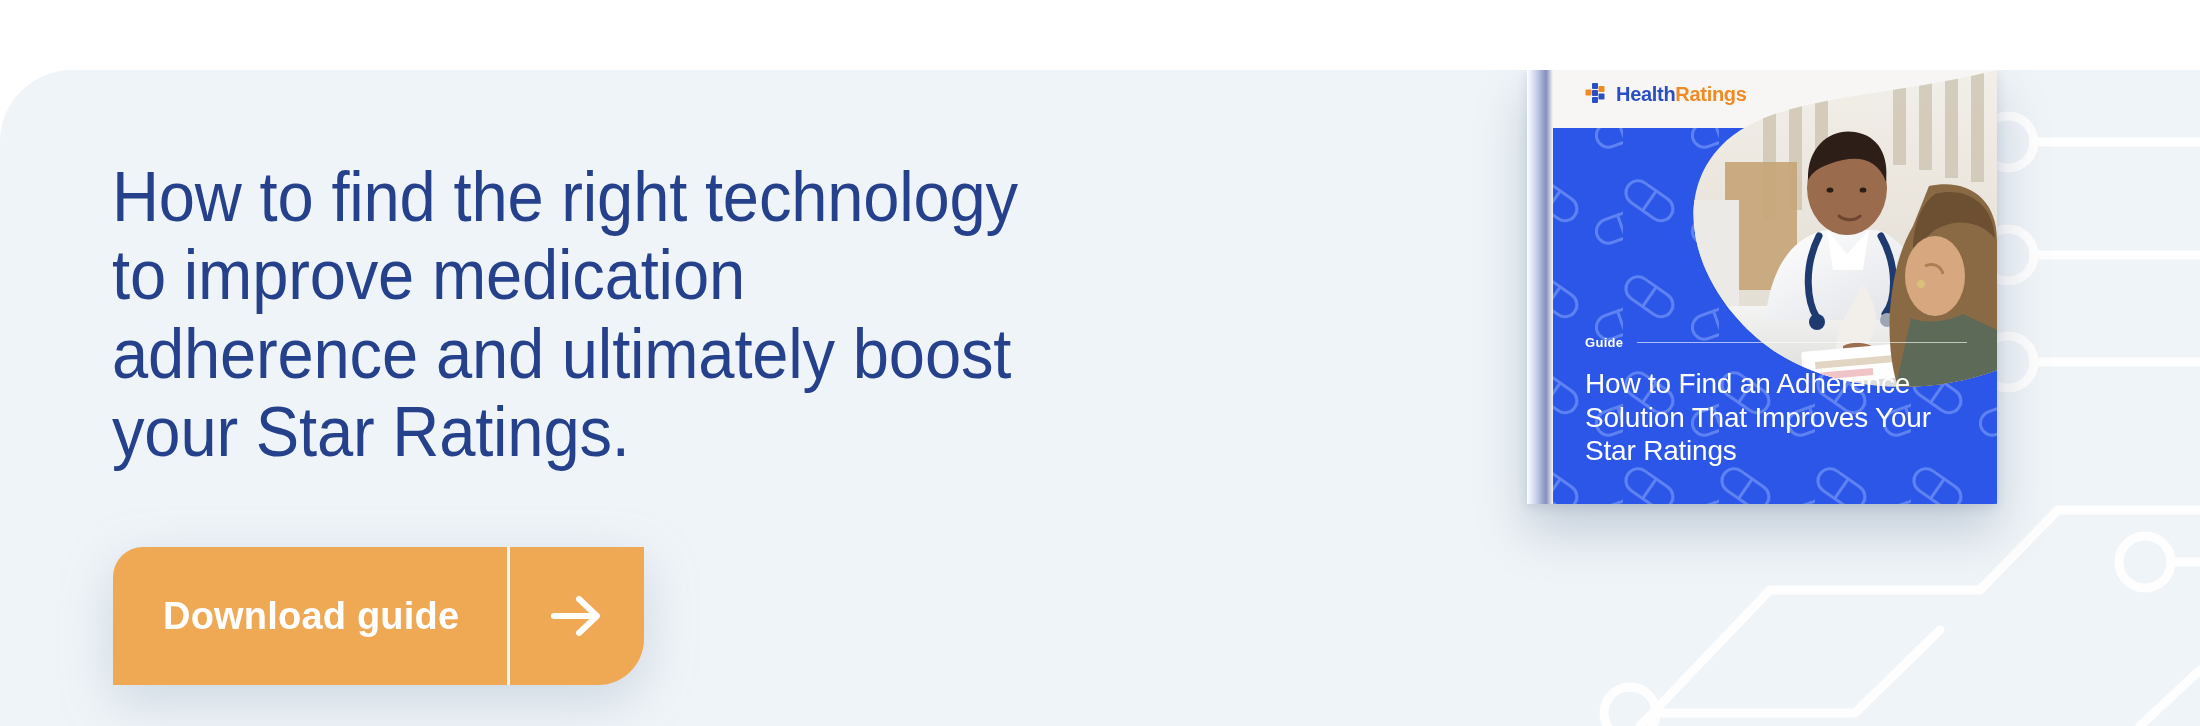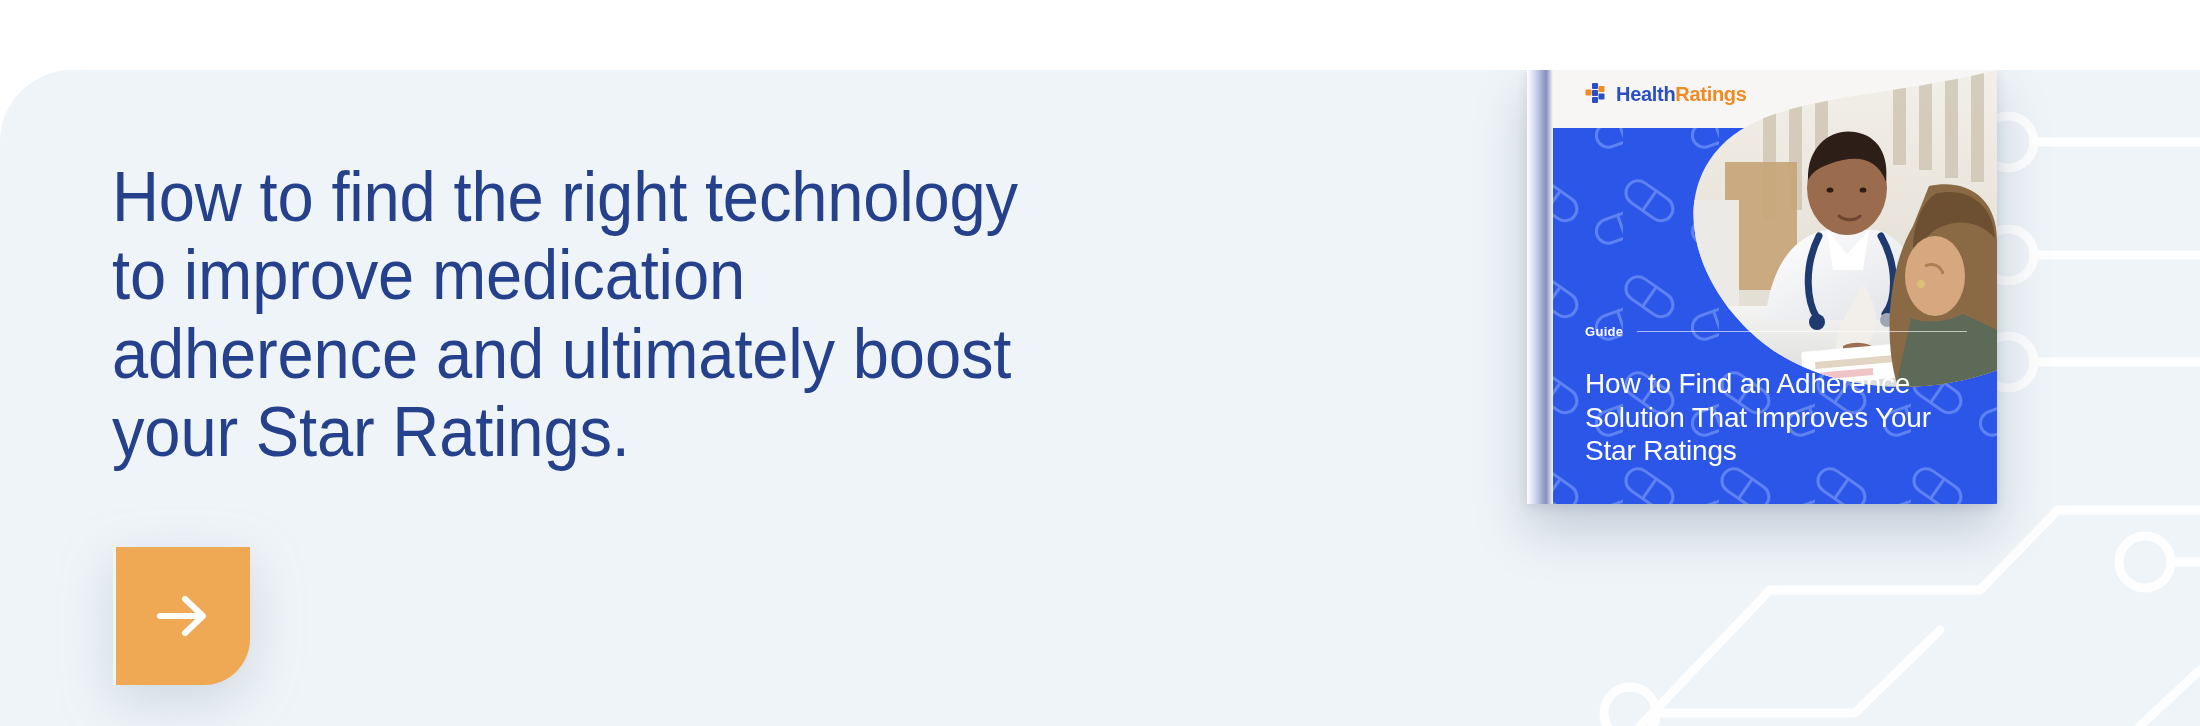--- a/index.html
+++ b/index.html
@@ -132,21 +132,21 @@
     white-space:nowrap;
   }
   .logo-allazo{ color:#2a4fc4; }
   .logo-health{ color:#f08a22; }
 
   
   #book-copy{
     position:absolute; left:58px; right:30px; bottom:36px; z-index:11;
   }
   #book-eyebrow-row{
-    display:flex; align-items:center; gap:14px; margin-bottom:28px;
+    display:flex; align-items:center; gap:14px; margin-bottom:17px;
   }
   #book-eyebrow{
     color:#ffffff; font-size:13px; font-weight:bold; letter-spacing:.3px;
   }
   #book-rule{
     flex:1; height:1px; background:rgba(255,255,255,.62);
   }
   #book-title{
     color:#ffffff;
     font-size:28px;
@@ -180,20 +180,21 @@
 
       <path d="M760 600 L700 656"></path>
     </g>
   </svg>
 
   <div id="copy-block">
     <h1 id="headline">How to find the right technology to improve medication adherence and ultimately boost your Star Ratings.</h1>
   </div>
 
   <button id="download-button">
+    <span id="download-button-label">Download guide</span>
     <span id="download-button-arrow">
       <svg width="58" height="46" viewBox="0 0 58 46" aria-hidden="true">
         <g fill="none" stroke="#ffffff" stroke-width="6" stroke-linecap="round" stroke-linejoin="round">
           <path d="M6 23 H48"></path>
           <path d="M31 6 L49 23 L31 40"></path>
         </g>
       </svg>
     </span>
   </button>
 

